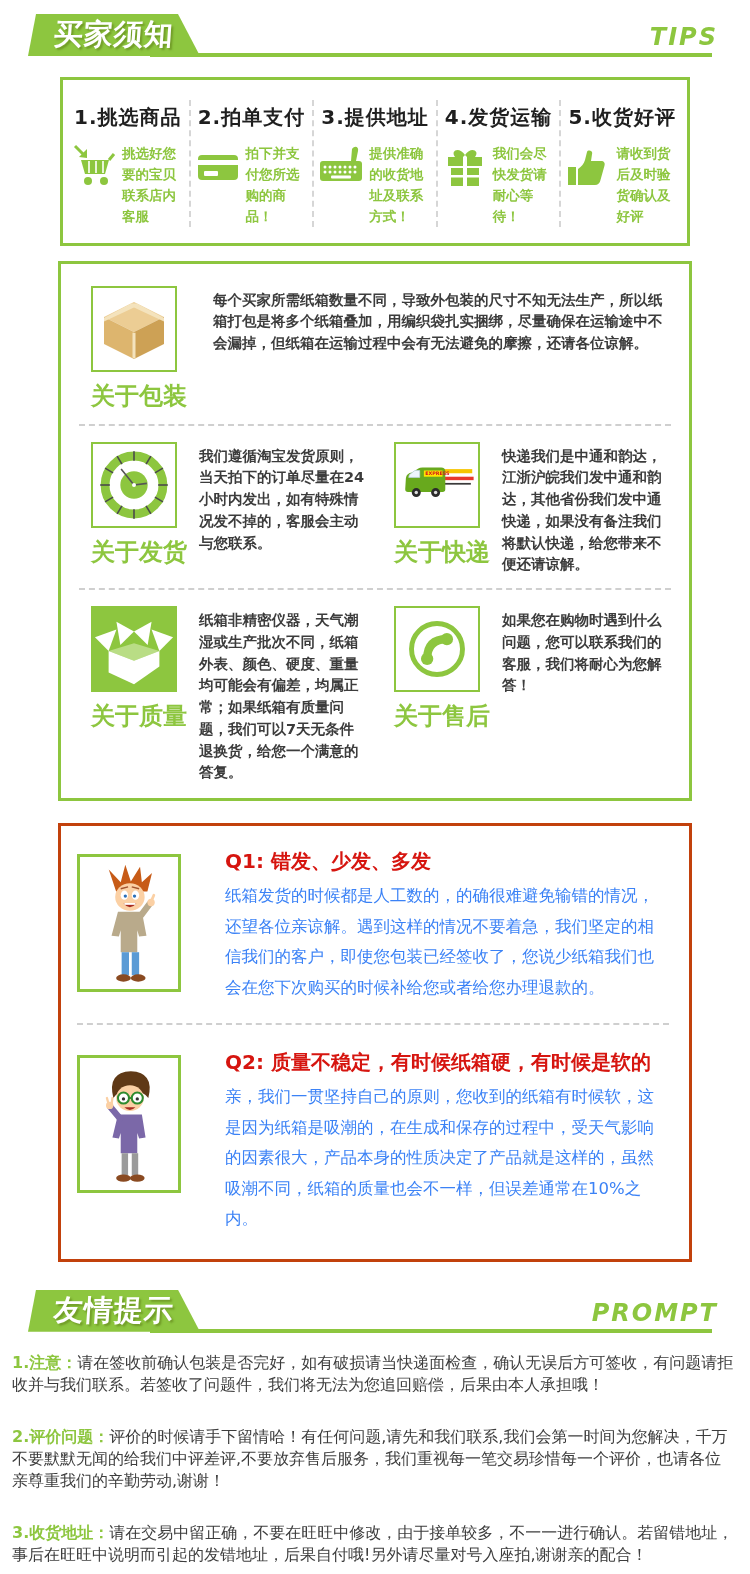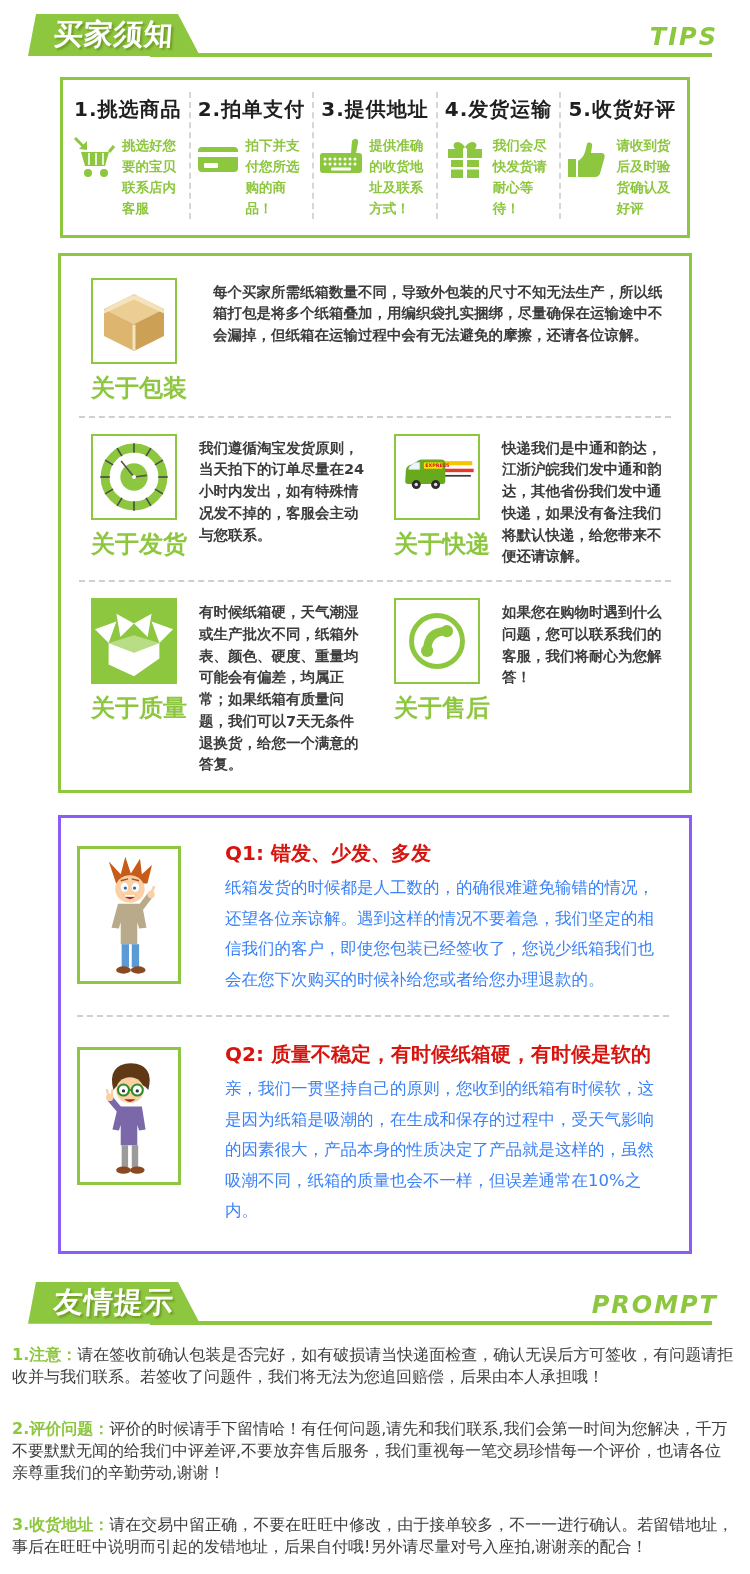--- a/index.html
+++ b/index.html
@@ -11,21 +11,21 @@
   .banner-shape{position:absolute;left:28px;top:4px;width:172px;height:42px;background:#8dc63f;
     clip-path:polygon(8px 0,calc(100% - 22px) 0,100% 100%,0 100%);
     display:flex;align-items:center;justify-content:center;}
   .banner-title{color:#fff;font-size:29px;font-weight:bold;transform:skewX(-4deg);
     text-shadow:2px 2px 2px rgba(90,120,20,.55);letter-spacing:1px;white-space:nowrap;}
   .banner-line{position:absolute;left:150px;right:38px;bottom:3px;height:4px;background:#8dc63f;}
   .banner-tag{position:absolute;right:32px;bottom:9px;color:#8dc63f;font-size:24px;
     font-weight:bold;letter-spacing:2px;font-style:italic;}
 
   
-  .steps-box{margin:17px 60px 0 60px;border:3px solid #8dc63f;display:flex;padding:12px 4px 16px;}
+  .steps-box{margin:17px 60px 0 60px;border:3px solid #8dc63f;display:flex;padding:20px 4px 16px;}
   .step{flex:1;padding:0 4px;}
   .step:not(:last-child){border-right:2px dashed #d6d6d6;}
   .step-heading{text-align:center;font-size:20px;font-weight:bold;color:#1f1f1f;
     letter-spacing:1px;margin:4px 0 12px;white-space:nowrap;}
   .step-body{display:flex;}
   .step-icon{width:46px;flex-shrink:0;margin-right:5px;}
   .step-desc{color:#8dc63f;font-size:13.5px;font-weight:bold;line-height:1.55;}
 
   
   .info-box{margin:15px 58px 0;border:3px solid #8dc63f;padding:22px 18px 14px;}
@@ -36,21 +36,21 @@
     display:flex;align-items:center;justify-content:center;}
   .icon-frame.solid{background:#8dc63f;border-color:#8dc63f;}
   .sec-label{color:#8dc63f;font-size:24px;font-weight:bold;margin-top:8px;white-space:nowrap;}
   .sec-text{flex:1;margin-left:30px;font-size:14.5px;font-weight:bold;color:#3c3c3c;line-height:1.5;margin-top:4px;}
   .sec2{display:flex;}
   .sec2 .half{flex:1;display:flex;}
   .sec2 .half + .half{margin-left:14px;}
   .sec2 .sec-text{margin-left:16px;}
 
   
-  .qa-box{margin:22px 58px 0;border:3px solid #8b5cf6;padding:20px 20px 24px 16px;}
+  .qa-box{margin:22px 58px 0;border:3px solid #c2410c;padding:20px 20px 24px 16px;}
   .qa-row{display:flex;}
   .char-frame{width:98px;height:132px;border:3px solid #8dc63f;background:#fff;flex-shrink:0;margin-top:8px;
     display:flex;align-items:flex-end;justify-content:center;overflow:hidden;}
   .qa-content{flex:1;margin-left:44px;}
   .qa-title{color:#d6150f;font-size:20px;font-weight:bold;margin:2px 0 6px;}
   .qa-text{font-size:16.5px;font-weight:normal;color:#3b82f6;line-height:1.85;}
   .qa-box .dashed{margin:20px 0 22px;}
 
   
   .notes{margin:16px 14px 0 12px;}
@@ -248,21 +248,21 @@
               <polygon points="16,44 42,54 42,78 16,66" fill="#fff"></polygon>
               <polygon points="42,54 68,44 68,60 42,78" fill="#fff"></polygon>
               <polygon points="16,44 2,30 24,22" fill="#fff"></polygon>
               <polygon points="68,44 82,30 60,22" fill="#fff"></polygon>
               <polygon points="28,38 24,14 42,24" fill="#fff"></polygon>
               <polygon points="56,38 60,14 42,24" fill="#fff"></polygon>
             </svg>
           </div>
           <div class="sec-label">关于质量</div>
         </div>
-        <div class="sec-text">有时候纸箱硬，天气潮湿或生产批次不同，纸箱外表、颜色、硬度、重量均可能会有偏差，均属正常；如果纸箱有质量问题，我们可以7天无条件退换货，给您一个满意的答复。</div>
+        <div class="sec-text">纸箱非精密仪器，天气潮湿或生产批次不同，纸箱外表、颜色、硬度、重量均可能会有偏差，均属正常；如果纸箱有质量问题，我们可以7天无条件退换货，给您一个满意的答复。</div>
       </div>
       <div class="half">
         <div class="icon-col">
           <div class="icon-frame">
             <svg width="74" height="74" viewBox="0 0 90 90">
               <circle cx="45" cy="45" r="31" fill="none" stroke="#8dc63f" stroke-width="6"></circle>
               <circle cx="33" cy="57" r="7.5" fill="#8dc63f"></circle>
               <circle cx="57" cy="33" r="7.5" fill="#8dc63f"></circle>
               <path d="M33 57Q33 33 57 33" stroke="#8dc63f" stroke-width="10" fill="none"></path>
             </svg>

